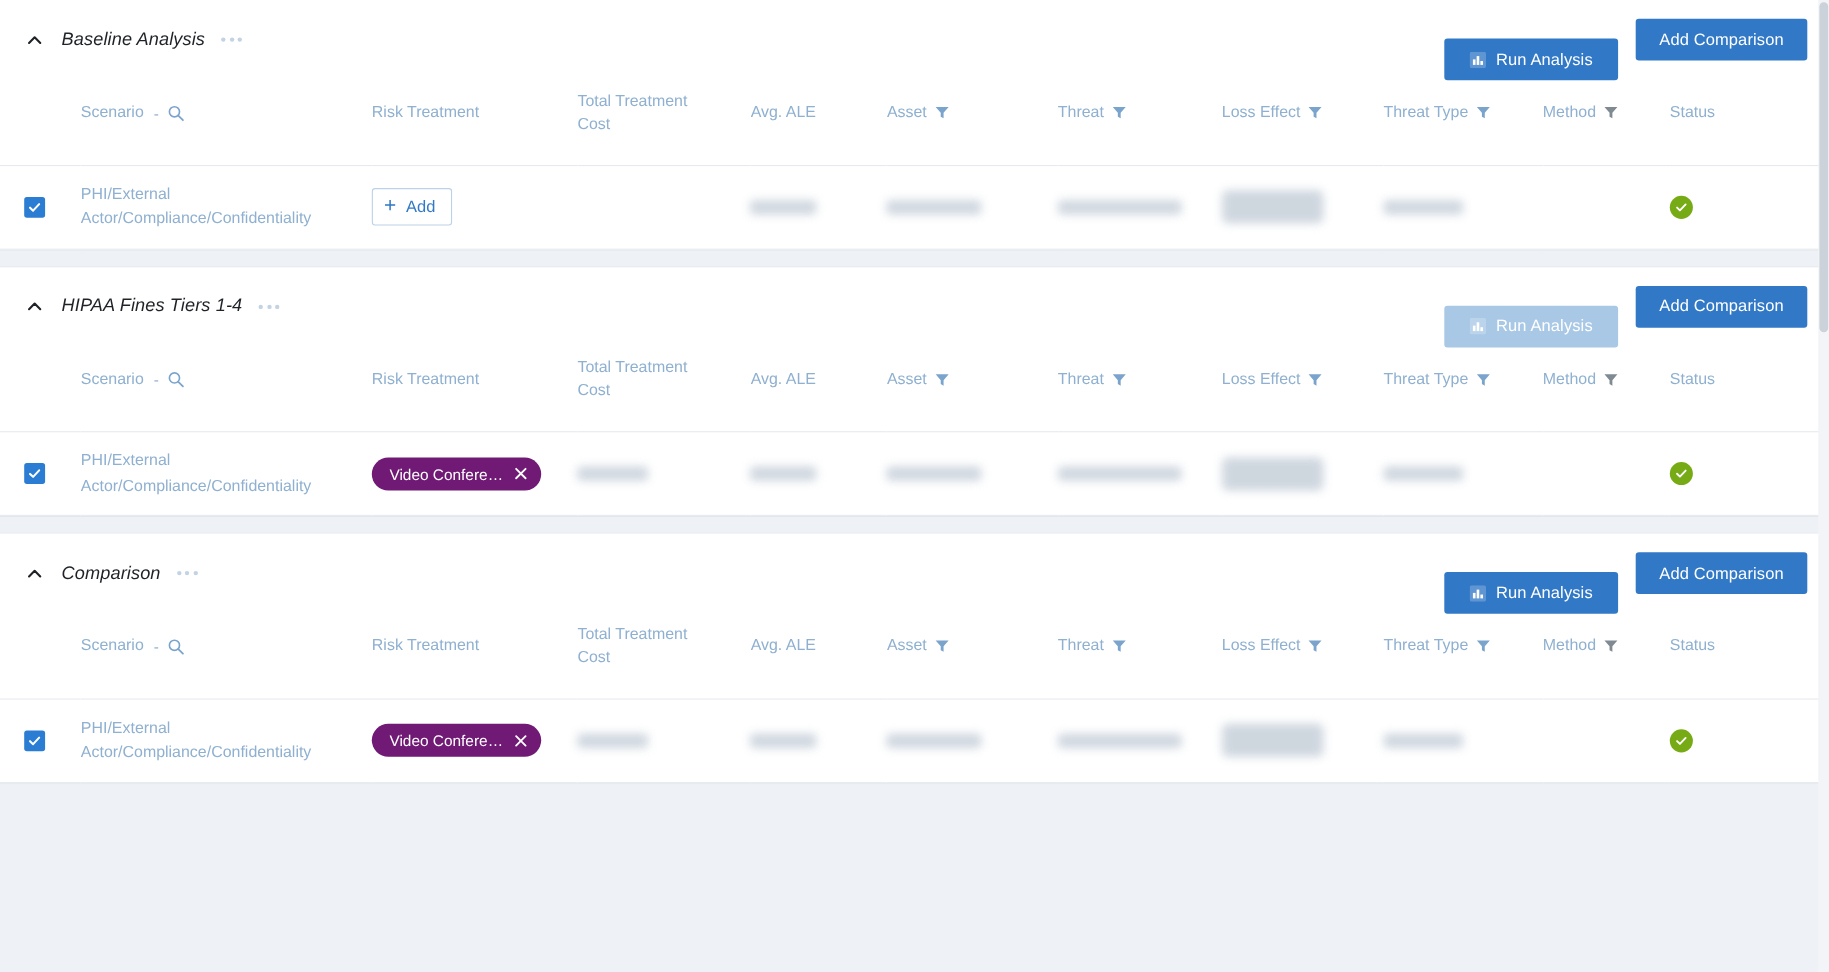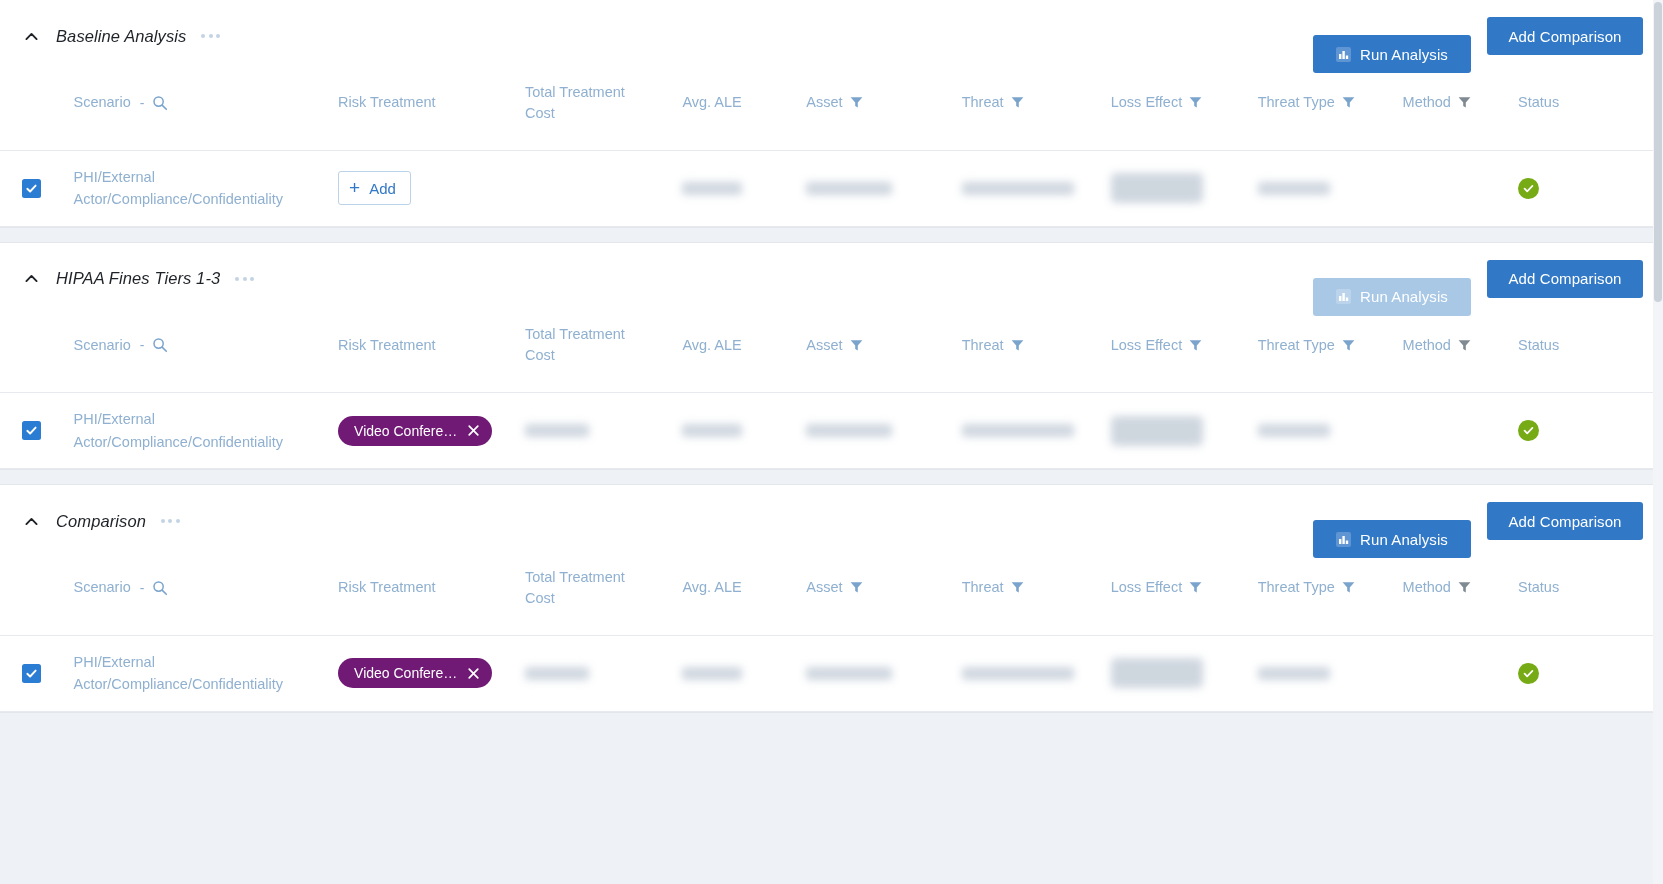--- a/index.html
+++ b/index.html
@@ -446,21 +446,21 @@
           </tbody>
         </table>
       </div>
       <div class="card">
         <div class="card-header">
           <div class="chevron-btn">
             <svg width="17" height="17" viewBox="0 0 17 17">
               <path d="M3.4 11.1 L8.5 5.9 L13.6 11.1" fill="none" stroke="#1f2328" stroke-width="1.9" stroke-linecap="round" stroke-linejoin="round"></path>
             </svg>
           </div>
-          <div class="card-title">HIPAA Fines Tiers 1-3</div>
+          <div class="card-title">HIPAA Fines Tiers 1-4</div>
           <div class="dots-menu">
             <i></i>
             <i></i>
             <i></i>
           </div>
           <div class="header-actions">
             <button class="btn btn-run disabled">
               <span>
                 <svg class="bar-icon" width="15" height="15" viewBox="0 0 15 15">
                   <rect x="0" y="0" width="15" height="15" rx="2" fill="#ffffff" opacity="0.22"></rect>

